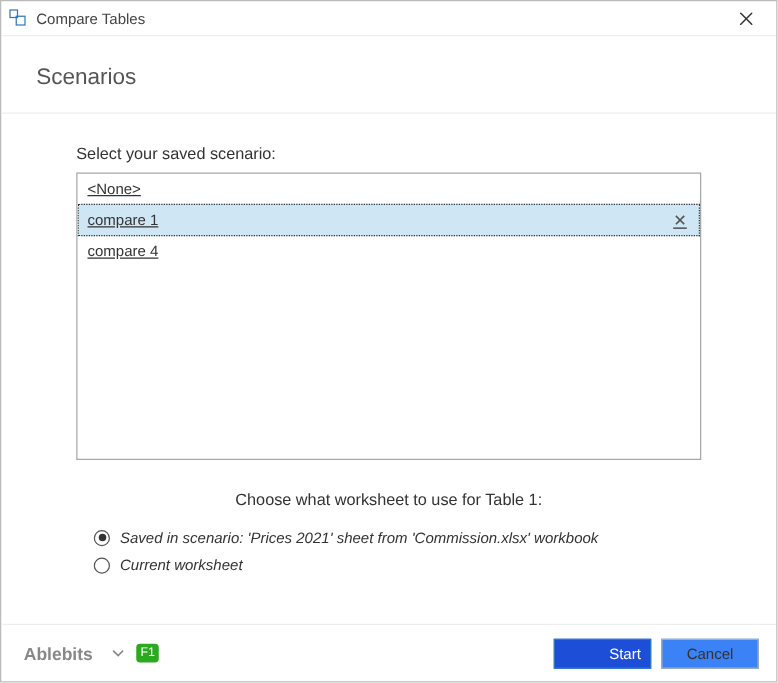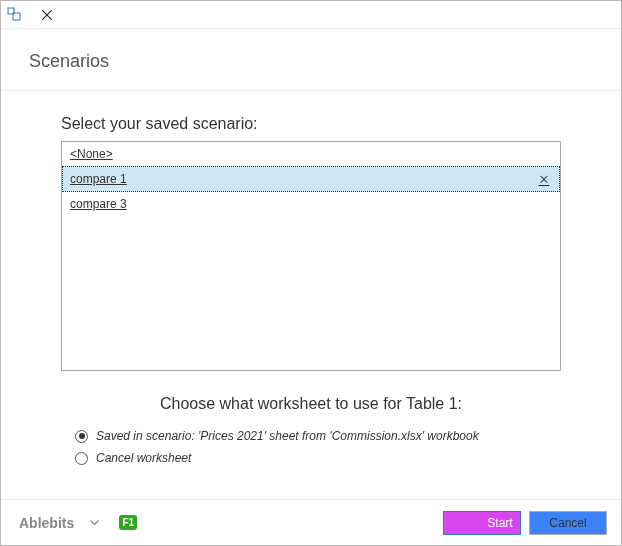--- a/index.html
+++ b/index.html
@@ -49,21 +49,21 @@
     font-size: 18px;
     font-weight: 400;
     color: #555;
   }
   
   .content {
     flex: 1;
     padding: 24px 60px 10px 60px;
   }
   .label {
-    font-size: 16px;
+    font-size: 13px;
     color: #333;
     margin-bottom: 8px;
   }
   .listbox {
     border: 1px solid #a8a8a8;
     height: 230px;
     background: #fff;
     overflow: hidden;
     font-size: 12px;
   }
@@ -131,25 +131,25 @@
   .brand {
     font-size: 14px;
     color: #888;
     font-weight: 600;
     display: flex;
     align-items: center;
     gap: 16px;
     cursor: pointer;
   }
   .help-badge {
-    margin-left: 20px;
+    margin-left: 10px;
     background: #2baa1f;
     color: #fff;
     font-size: 10px;
-    font-weight: 700;
+    font-weight: 400;
     border-radius: 3px;
     width: 18px; height: 15px;
     display: inline-flex;
     align-items: center; justify-content: center;
     cursor: pointer;
   }
   .spacer { flex: 1; }
   .btn {
     min-width: 78px;
     height: 24px;
@@ -157,37 +157,38 @@
     background: #3b82f6;
     font-size: 12px;
     color: #333;
     margin-left: 8px;
     cursor: pointer;
     display: inline-flex;
     align-items: center;
     justify-content: center;
   }
   .btn.primary {
-    background: #d946ef;
+    background: #1d4ed8;
     border-color: #2f79c4;
     color: #fff;
     padding-left: 36px;
   }
 </style>
 </head>
 <body>
 
 <div class="titlebar">
   <span class="app-icon">
     <svg width="16" height="16" viewBox="0 0 16 16">
       <rect x="1" y="1" width="6" height="6" fill="none" stroke="#3a78b5" stroke-width="1"></rect>
       <rect x="6" y="6" width="7" height="7" fill="none" stroke="#3a78b5" stroke-width="1"></rect>
       <line x1="7" y1="1" x2="7" y2="7" stroke="#3a78b5" stroke-width="0.5"></line>
     </svg>
   </span>
+  <span class="title">Compare Tables</span>
   <div class="close">
     <svg width="10" height="10" viewBox="0 0 10 10">
       <line x1="0" y1="0" x2="10" y2="10" stroke="#333" stroke-width="1.2"></line>
       <line x1="10" y1="0" x2="0" y2="10" stroke="#333" stroke-width="1.2"></line>
     </svg>
   </div>
 </div>
 
 <div class="header">
   <h1>Scenarios</h1>
@@ -198,35 +199,35 @@
   <div class="listbox">
     <div class="item">
       <span>&lt;None&gt;</span>
 
     </div>
     <div class="item selected">
       <span>compare 1</span>
       <span class="del">✕</span>
     </div>
     <div class="item">
-      <span>compare 3</span>
+      <span>compare 4</span>
 
     </div>
   </div>
 
   <div class="section2">
     <div class="label">Choose what worksheet to use for Table 1:</div>
     <div class="radios">
       <div class="radio-row">
         <span class="radio checked"></span>
         <span>Saved in scenario: 'Prices 2021' sheet from 'Commission.xlsx' workbook</span>
       </div>
       <div class="radio-row">
         <span class="radio"></span>
-        <span>Cancel worksheet</span>
+        <span>Current worksheet</span>
       </div>
     </div>
   </div>
 </div>
 
 <div class="footer">
   <span class="brand">
     <span>Ablebits</span>
     <svg width="9" height="6" viewBox="0 0 9 6">
       <path d="M0.5 0.5 L4.5 4.5 L8.5 0.5" fill="none" stroke="#888" stroke-width="1.3"></path>

